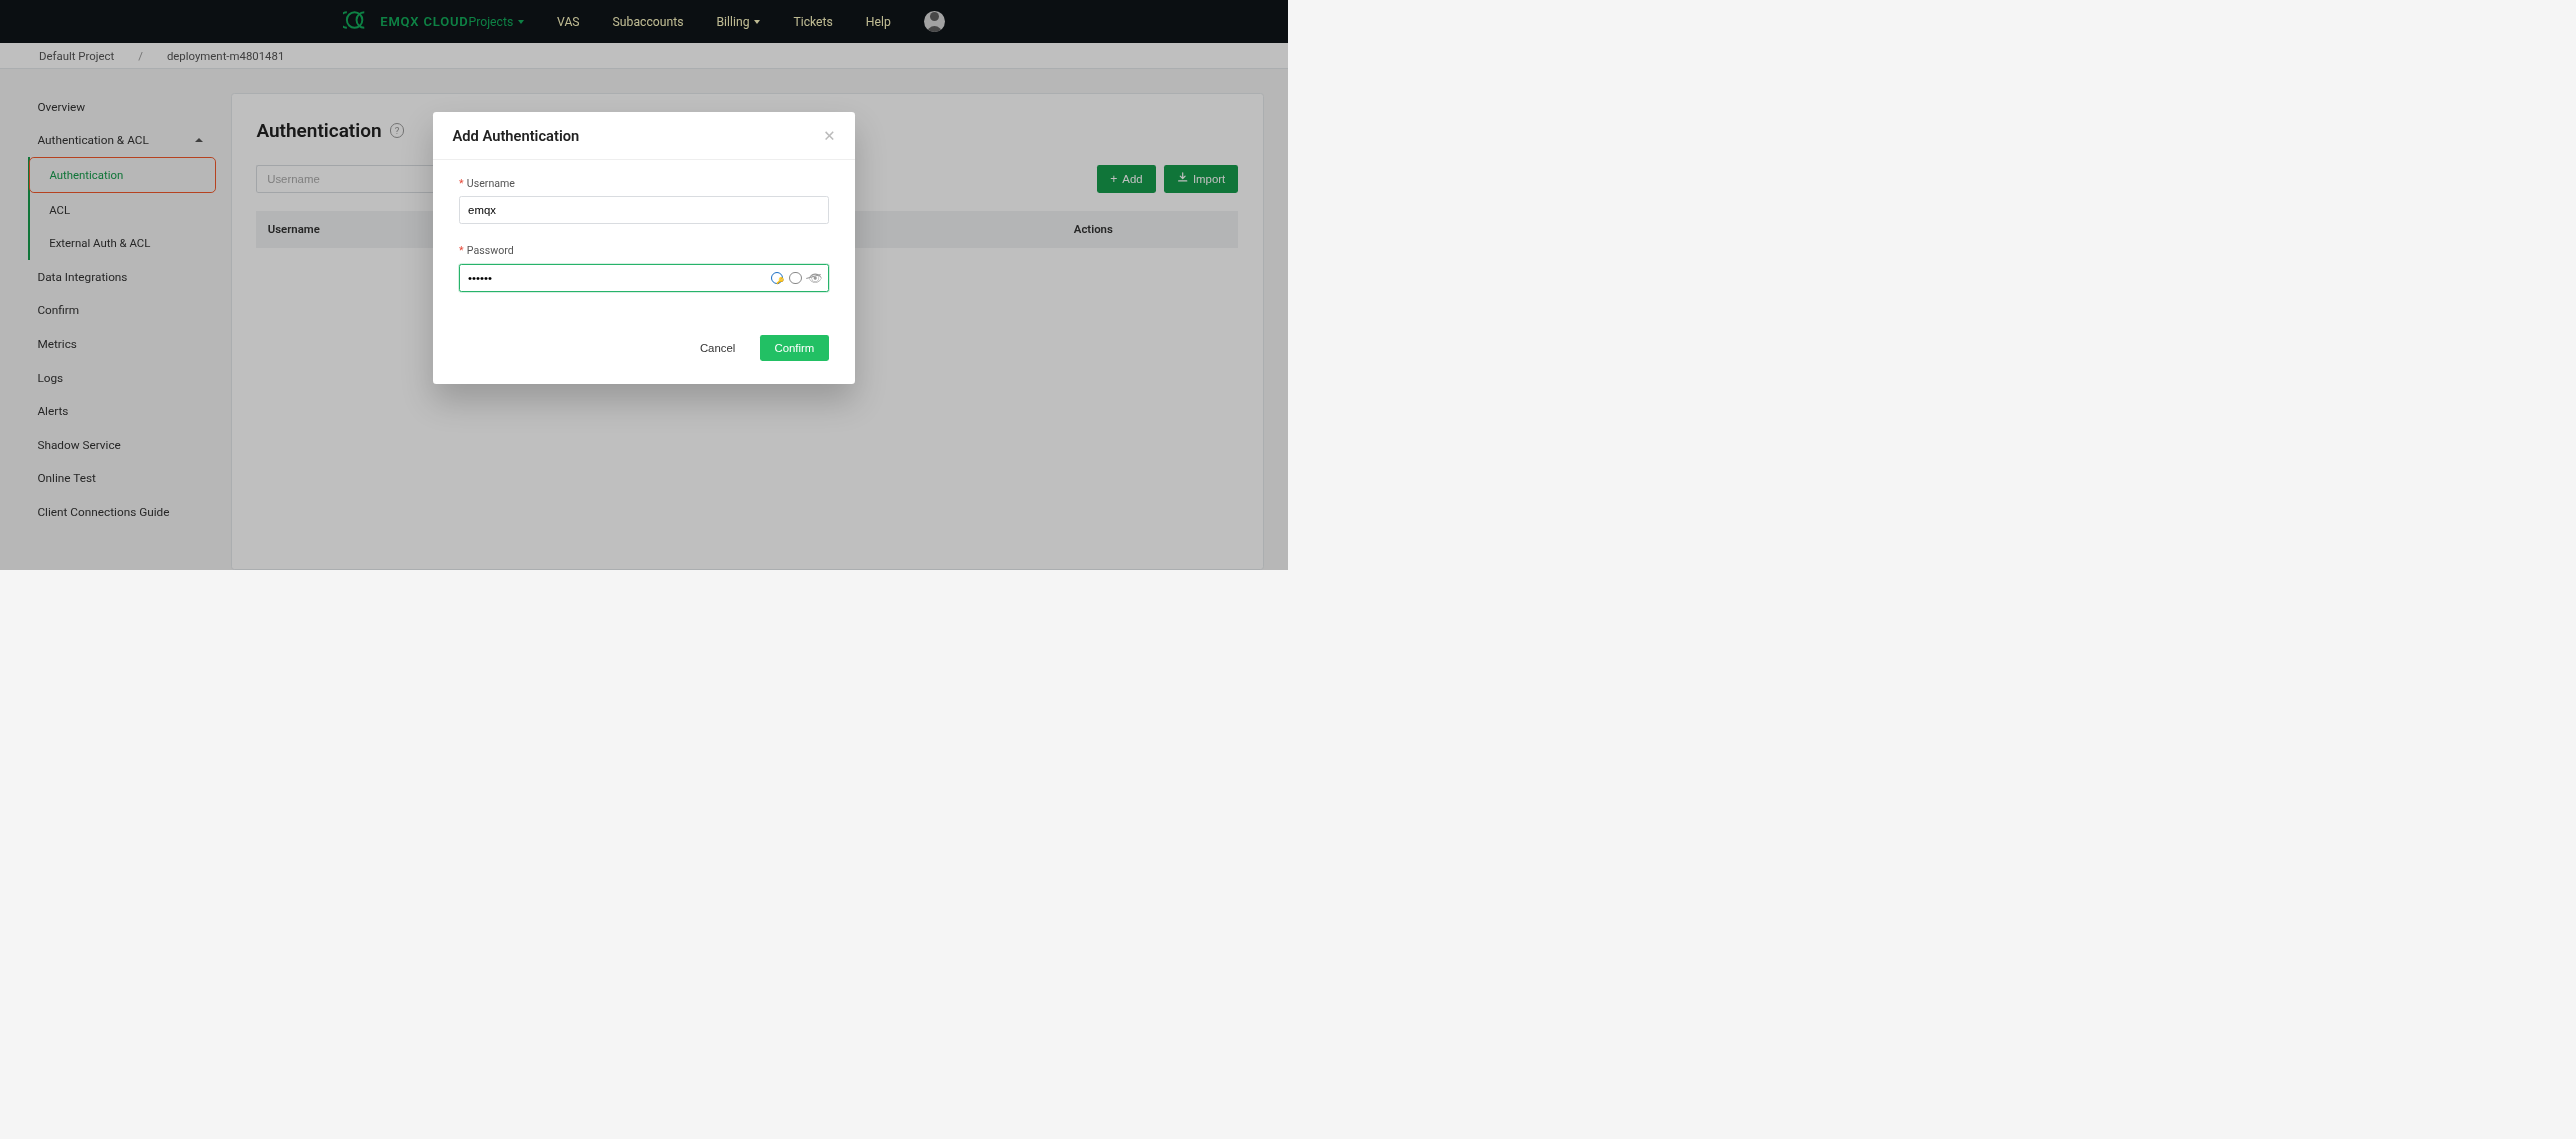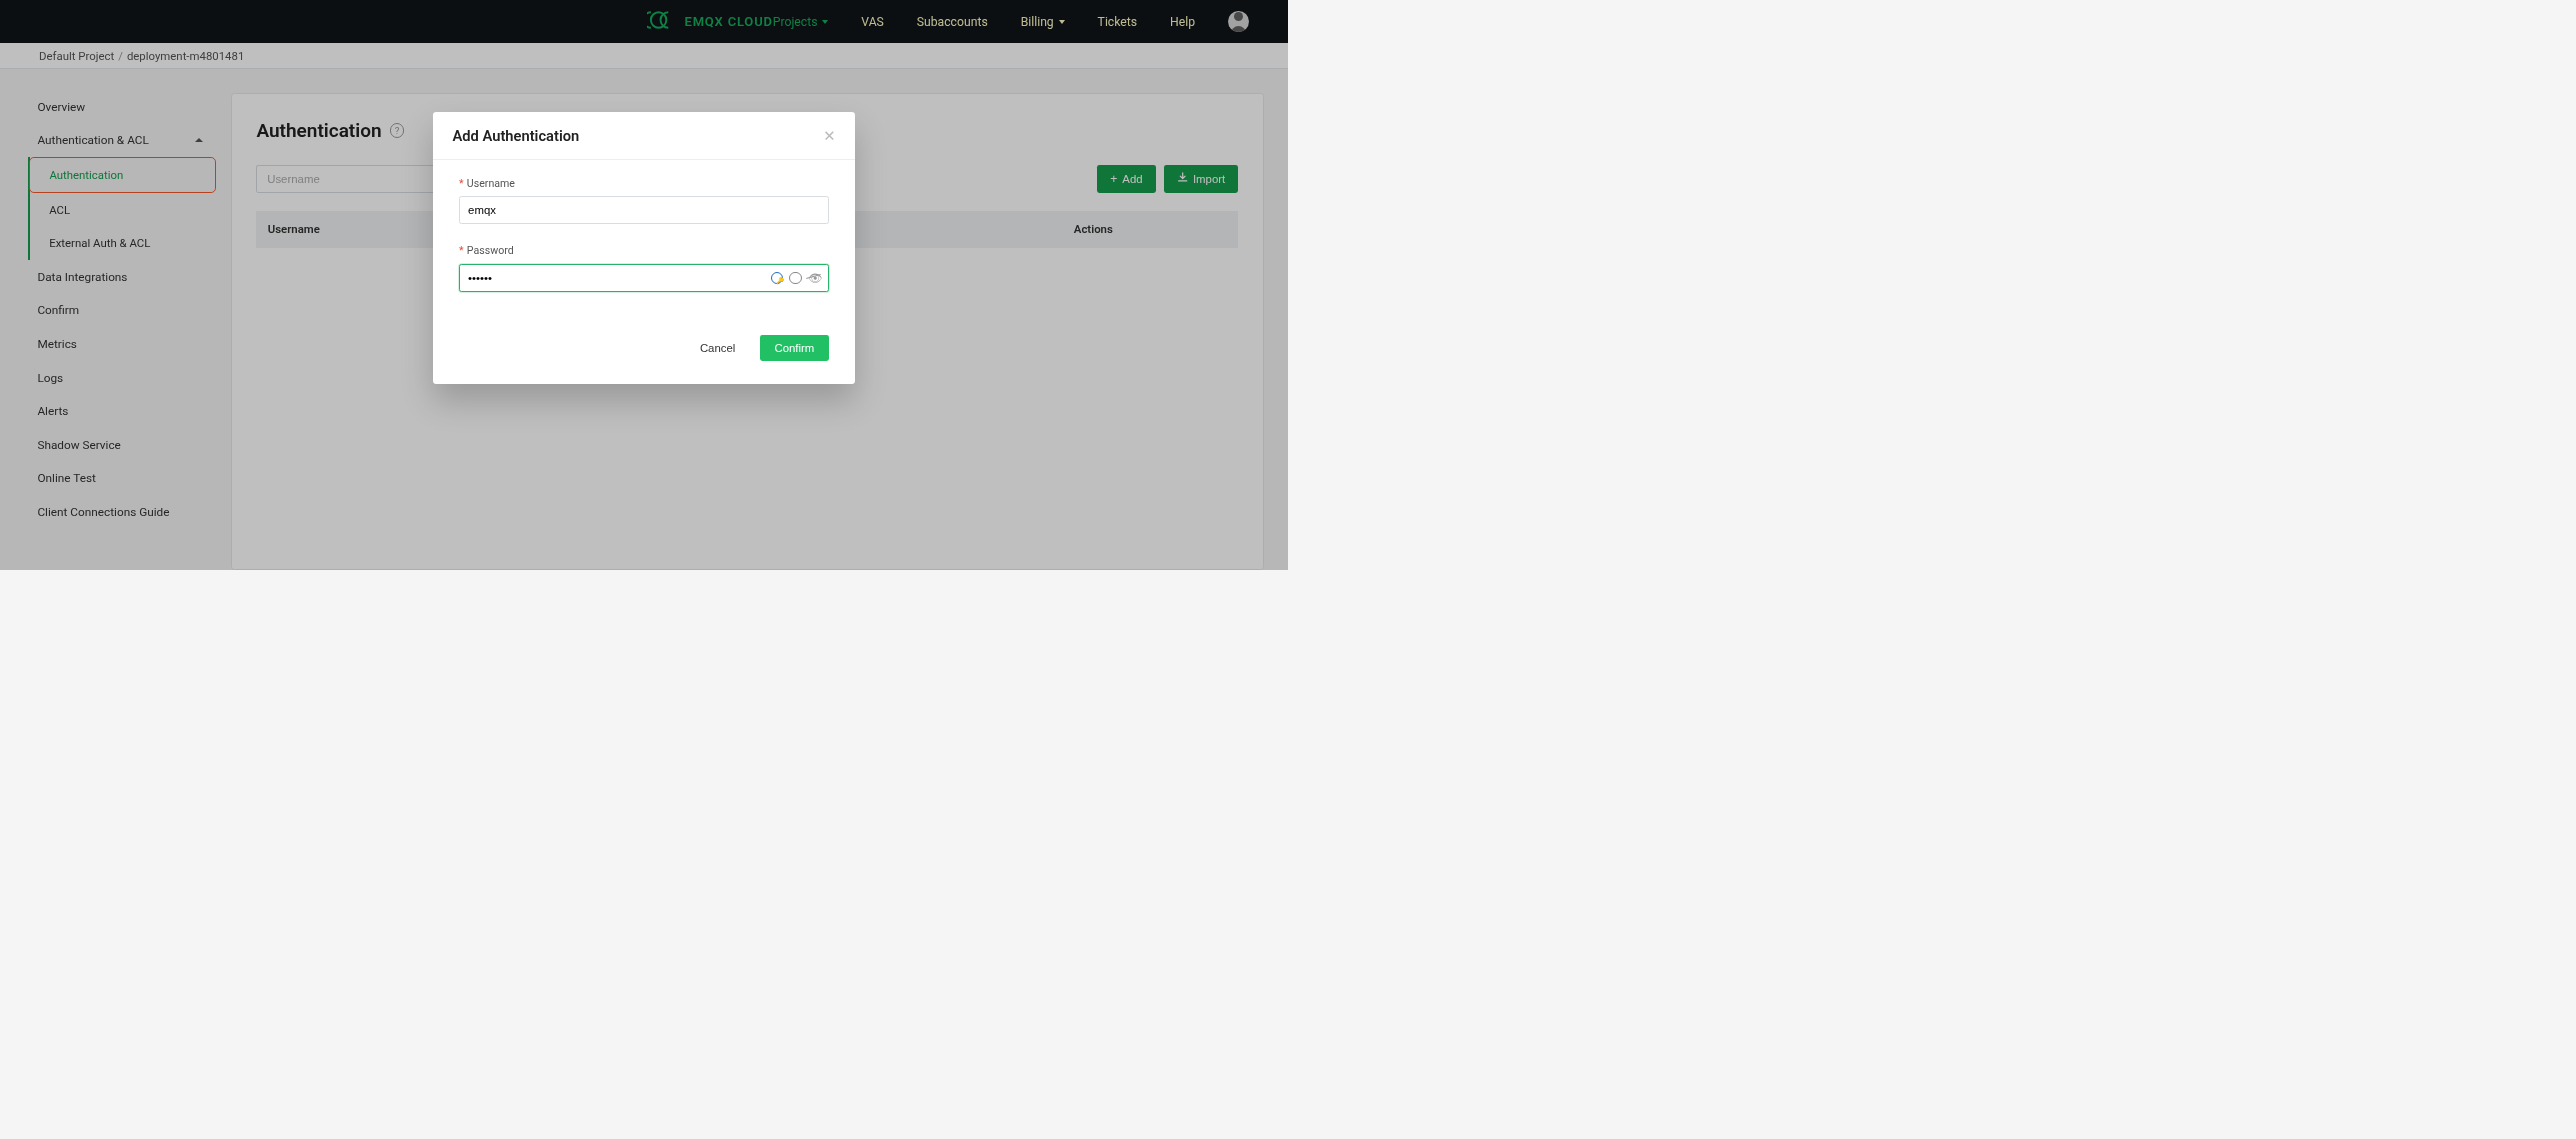--- a/index.html
+++ b/index.html
@@ -11,21 +11,21 @@
       height: 570px;
       overflow: hidden;
       position: relative;
     }
     .topnav {
       background: #0f1419;
       height: 43px;
       display: flex;
       align-items: center;
       padding: 0 39px 0 39px;
-      justify-content: flex-end;
+      justify-content: center;
     }
     .brand {
       display: flex;
       align-items: center;
       gap: 8.1px;
     }
     .brand-icon svg { width: 29px; height: 18px; }
     .brand-text {
       color: #13ad5b;
       font-weight: 600;
@@ -66,21 +66,21 @@
     .avatar-body { width: 14.7px; height: 8.1px; border-radius: 8.1px 8.1px 0 0; background: #616161; }
     .avatar-inner { display: flex; flex-direction: column; align-items: center; margin-bottom: -2.4px; }
 
     .breadcrumb-bar {
       background: #fff;
       border-bottom: 0.8px solid #e5e8eb;
       height: 26px;
       padding: 0 39px;
       display: flex;
       align-items: center;
-      gap: 4px;
+      gap: 24px;
       font-size: 11.4px;
       color: #555;
     }
     .breadcrumb-bar .sep { color: #999; }
 
     .main {
       display: flex;
       height: calc(100% - 69px);
     }
     .sidebar {

